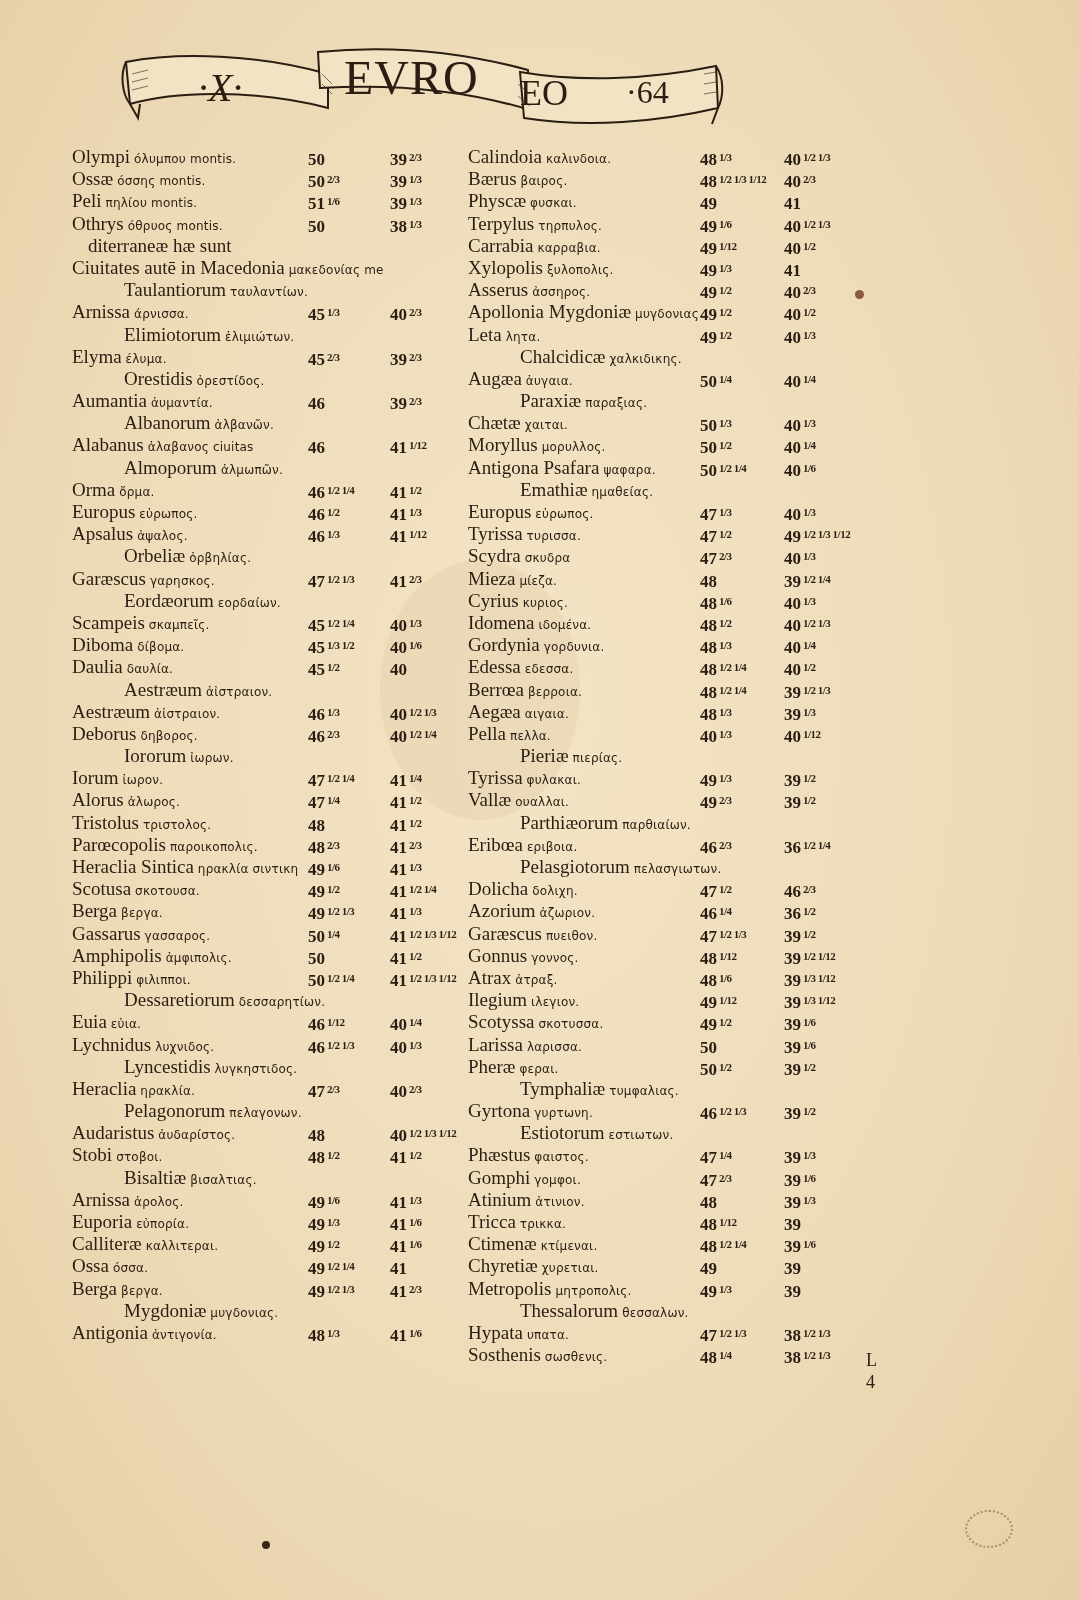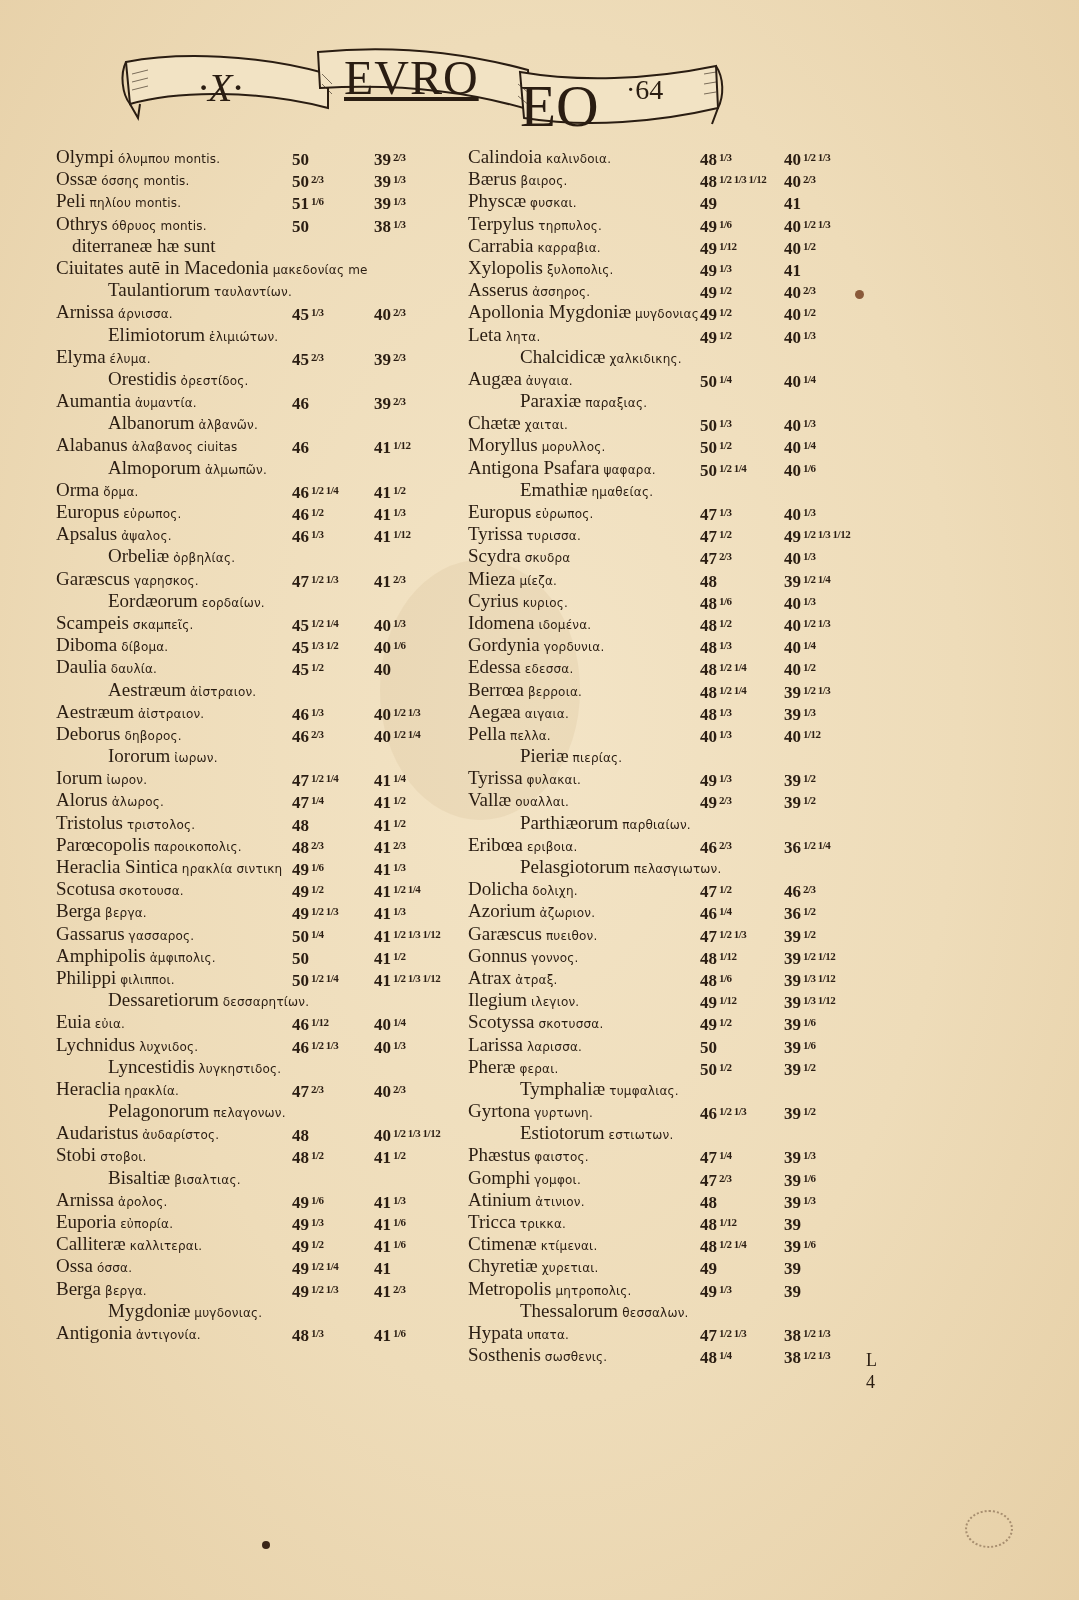--- a/index.html
+++ b/index.html
@@ -9,26 +9,26 @@
     font-family: "DejaVu Serif", "Liberation Serif", serif;
     color:#2a1d12;
     position:relative;
   }
   .page { position:absolute; left:0; top:0; width:1079px; height:1600px; }
   
   .banner { position:absolute; left:118px; top:44px; width:612px; height:92px; }
   .banner svg { position:absolute; left:0; top:0; }
   .banner .txt { position:absolute; font-family:"Liberation Serif", serif; color:#2a1d12; }
   .b-left { left:80px; top:20px; font-size:40px; font-style:italic; }
-  .b-mid { left:226px; top:6px; font-size:48px; letter-spacing:1px;text-decoration:underline; }
-  .b-right { left:402px; top:28px; font-size:59px; }
-  .b-num { left:508px; top:30px; font-size:28px; }
+  .b-mid { left:226px; top:6px; font-size:48px; letter-spacing:1px; }
+  .b-right { left:402px; top:28px; font-size:36px; }
+  .b-num { left:508px; top:30px; font-size:32px; }
 
   .col { position:absolute; top:146px; }
-  .col-left { left:56px; width:390px; }
+  .col-left { left:72px; width:390px; }
   .col-right { left:468px; width:420px;text-align:right; }
   .row { position:relative; height:22.2px; line-height:22px; font-size:18px; white-space:nowrap; }
   .row .name { position:absolute; left:0; font-family:"Liberation Serif", serif; font-size:19px; }
   .row .gk { font-family:"DejaVu Sans", sans-serif; font-size:12px; margin-left:4px; letter-spacing:0.2px; }
   .row .lon { position:absolute; font-family:"Liberation Serif", serif; font-weight:bold; font-size:17px; }
   .row .lat { position:absolute; font-family:"Liberation Serif", serif; font-weight:bold; font-size:17px; }
   .row .fr { font-size:11px; font-weight:bold; vertical-align:4px; margin-left:2px; letter-spacing:-0.5px; }
   .row.heading .name { left:52px; }
   .row.cont .name { left:16px; }
   .col-left .lon { left:236px; }

